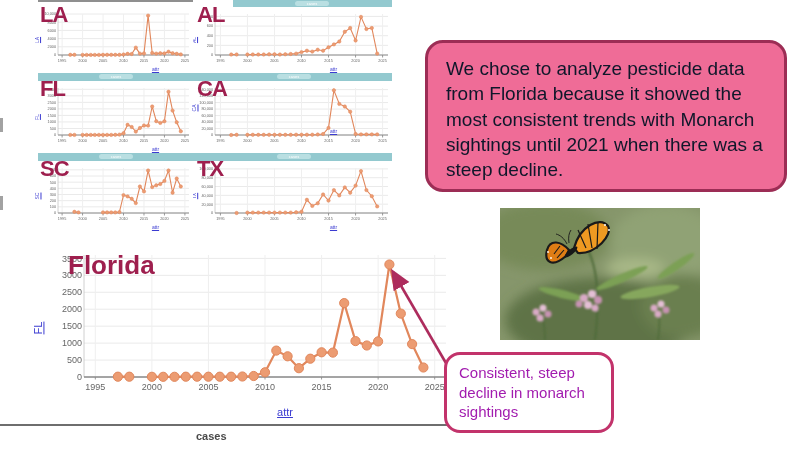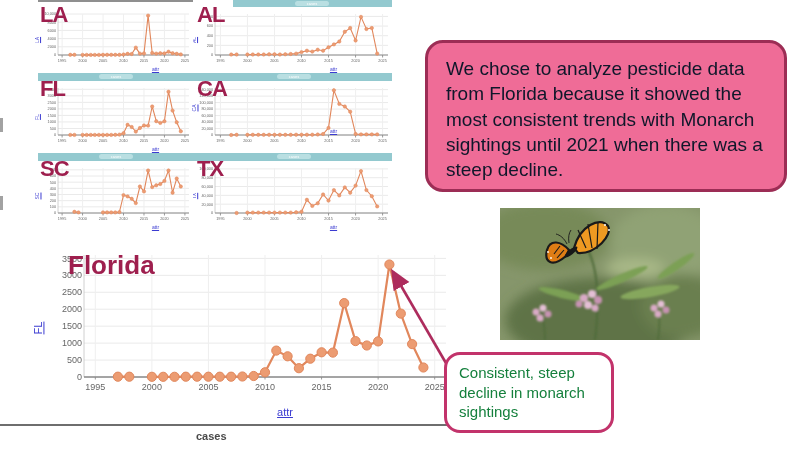--- a/index.html
+++ b/index.html
@@ -17,21 +17,21 @@
   .xlink.small{bottom:0;font-size:5px;}
   .xlink.big{bottom:2px;font-size:11px;}
   .teal-bar{position:absolute;background:#93c9cf;}
   .teal-pill{position:absolute;top:1px;height:5px;width:34px;background:#b9dfe2;border-radius:3px;
              color:#ffffff;font-size:4px;line-height:5px;text-align:center;overflow:hidden;}
   .speech{position:absolute;left:425px;top:40px;width:362px;height:152px;box-sizing:border-box;
           background:#ef6c97;border:3px solid #9c2d55;border-radius:18px;padding:13px 18px;
           color:#0f172a;font-size:19px;line-height:1.33;}
   .callout{position:absolute;left:444px;top:352px;width:170px;box-sizing:border-box;
            background:#ffffff;border:3px solid #c2336b;border-radius:16px;padding:8px 12px;
-           color:#15803d;font-size:15px;line-height:1.3;}
+           color:#a21caf;font-size:15px;line-height:1.3;}
   .divider{position:absolute;left:0;top:424px;width:458px;height:2px;background:#6e6e6e;}
   .cases-label{position:absolute;left:196px;top:430px;color:#4a4a4a;font-weight:bold;font-size:11px;}
   .big-title{position:absolute;left:38px;top:5px;color:#9e1f4e;font-weight:bold;font-size:26px;}
   .frag{position:absolute;left:0;width:3px;background:#555;opacity:.55;}
   .arrow-svg{position:absolute;left:370px;top:252px;overflow:visible;}
   .photo{position:absolute;left:500px;top:208px;width:200px;height:132px;}
   .topline{position:absolute;left:38px;top:0;width:155px;height:2px;background:#8f8f8f;}
 </style>
 </head>
 <body>

